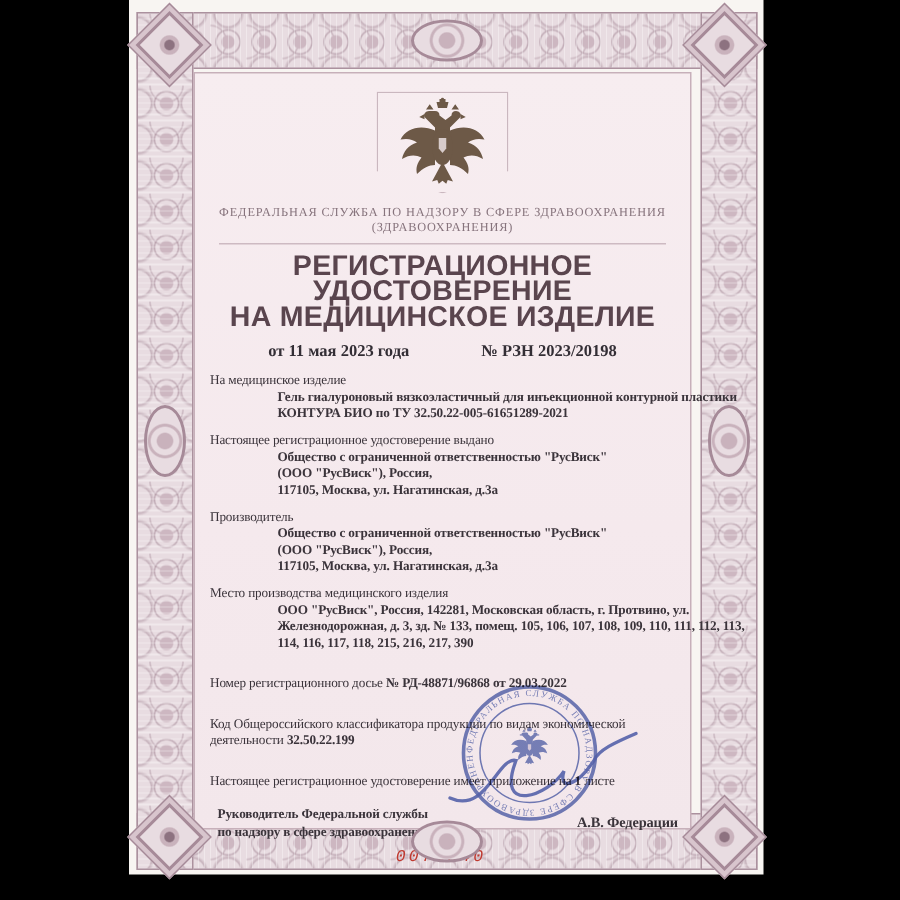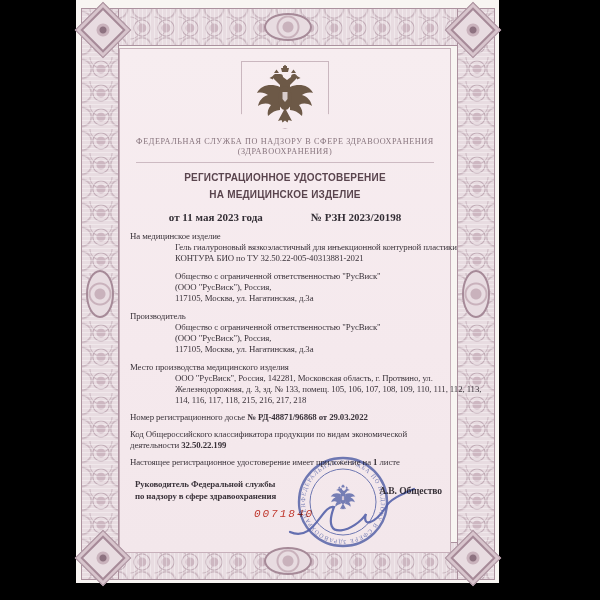--- a/index.html
+++ b/index.html
@@ -1,18 +1,18 @@
 <!DOCTYPE html>
 <html><head>
 <meta charset="utf-8">
 <style>
   html,body{margin:0;padding:0;width:600px;height:600px;background:#000;overflow:hidden;}
   *{box-sizing:border-box;}
 
-  .paper{position:absolute;left:76px;top:0;width:423px;height:583px;
+  .paper{position:absolute;left:86px;top:0;width:423px;height:583px;
          background:#f8f5f2;}
 
   
   .frame{position:absolute;left:5px;top:8px;right:4px;bottom:3px;}
   .band{position:absolute;background-color:#e8dce1;border:1px solid #ab919e;}
   .band.h{background-image:
       repeating-linear-gradient(90deg, rgba(255,255,255,.35) 0 1px, transparent 1px 4px),
       radial-gradient(circle at 12px 19px, #cdb7c1 0 4px, transparent 5px),
       radial-gradient(circle at 12px 19px, transparent 7px, rgba(158,128,143,.55) 8px, transparent 9px),
       radial-gradient(circle at 0px 19px, transparent 10px, rgba(158,128,143,.40) 11px, transparent 12px),
@@ -60,31 +60,31 @@
       clip-path:polygon(0 0,100% 0,100% 78%,50% 100%,0 78%);}
   .emblem-svg{position:absolute;left:12px;top:2px;color:#6d5947;}
 
   .authority{margin-top:8px;text-align:center;
       font-family:"Liberation Serif", serif;font-size:8.2px;line-height:10px;
       color:#87747d;letter-spacing:.6px;}
   .rule{margin:5px 16px 0;border-top:1px solid #cdbac2;}
 
   .title{margin-top:6px;text-align:center;
       font-family:"Liberation Sans", sans-serif;font-weight:bold;
-      font-size:10px;line-height:17px;color:#5a454e;letter-spacing:.2px;}
+      font-size:19px;line-height:17px;color:#5a454e;letter-spacing:.2px;}
 
   .date-row{display:flex;justify-content:center;gap:48px;margin-top:8px;
       font-family:"Liberation Serif", serif;font-weight:bold;font-size:11px;color:#332e35;}
 
   .doc-body{margin:8px 6px 0 10px;font-family:"Liberation Serif", serif;
       font-size:8.8px;line-height:11px;color:#3a333a;letter-spacing:-.1px;}
   .sec{margin-top:7px;}
   .sec .label{white-space:nowrap;}
-  .sec .val{font-weight:normal;white-space:nowrap;padding-left:45px;}
-  .detail{margin-top:6px;}
+  .sec .val{font-weight:bold;white-space:nowrap;padding-left:45px;}
+  .detail{margin-top:16px;}
   .detail b{font-weight:bold;}
 
   .order{margin-top:26px;}
   .order div{white-space:nowrap;}
   .signer-row{display:flex;margin-top:11px;align-items:center;}
   .signer-title{font-weight:bold;margin-left:5px;line-height:11.5px;white-space:nowrap;}
   .signer-name{font-weight:bold;margin-left:auto;margin-right:2px;font-size:9.6px;white-space:nowrap;}
   .serial{text-align:center;margin:7px 6px 0 0;
       font-family:"Liberation Mono", monospace;font-size:11px;
       letter-spacing:2px;color:#c0392f;font-style:italic;}
@@ -153,60 +153,61 @@
     <div class="date-row">
       <span>от 11 мая 2023 года</span>
       <span>№  РЗН 2023/20198</span>
     </div>
 
     <div class="doc-body">
 
       <div class="sec">
         <div class="label">На медицинское изделие</div>
         <div class="val">Гель гиалуроновый вязкоэластичный для инъекционной контурной пластики</div>
-        <div class="val">КОНТУРА БИО по ТУ 32.50.22-005-40313881-2021</div>
-      </div>
-
-      <div class="sec">
+        <div class="val">КОНТУРА БИО по ТУ 32.50.22-005-61651289-2021</div>
+      </div>
+
+      <div class="sec">
+        <div class="label">Настоящее регистрационное удостоверение выдано</div>
         <div class="val">Общество с ограниченной ответственностью "РусВиск"</div>
         <div class="val">(ООО "РусВиск"), Россия,</div>
         <div class="val">117105, Москва, ул. Нагатинская, д.3а</div>
       </div>
 
       <div class="sec">
         <div class="label">Производитель</div>
         <div class="val">Общество с ограниченной ответственностью "РусВиск"</div>
         <div class="val">(ООО "РусВиск"), Россия,</div>
         <div class="val">117105, Москва, ул. Нагатинская, д.3а</div>
       </div>
 
       <div class="sec">
         <div class="label">Место производства медицинского изделия</div>
         <div class="val">ООО "РусВиск", Россия, 142281, Московская область, г. Протвино, ул.</div>
         <div class="val">Железнодорожная, д. 3, зд. № 133, помещ. 105, 106, 107, 108, 109, 110, 111, 112, 113,</div>
-        <div class="val">114, 116, 117, 118, 215, 216, 217, 218</div>
+        <div class="val">114, 116, 117, 118, 215, 216, 217, 390</div>
       </div>
 
       <div class="detail">
         <span>Номер регистрационного досье </span><b>№ РД-48871/96868 от 29.03.2022</b><span></span>
       </div>
       <div class="detail">
         <span>Код Общероссийского классификатора продукции по видам экономической деятельности </span><b>32.50.22.199</b><span></span>
       </div>
       <div class="detail">
         <span>Настоящее регистрационное удостоверение имеет приложение на </span><b>1</b><span> листе</span>
       </div>
 
 
       <div class="signer-row">
         <div class="signer-title">
           <div>Руководитель Федеральной службы</div>
           <div>по надзору в сфере здравоохранения</div>
         </div>
-        <div class="signer-name">А.В. Общество</div>
+        <div class="signer-name">А.В. Федерации</div>
       </div>
 
       <div class="serial">0071840</div>
     </div>
   </div>
 
   <svg class="stamp" width="160" height="120" viewBox="0 0 160 120">
     <defs>
       <path id="ring" d="M 75,58 m -38,0 a 38,38 0 1,1 76,0 a 38,38 0 1,1 -76,0"></path>
     </defs>

